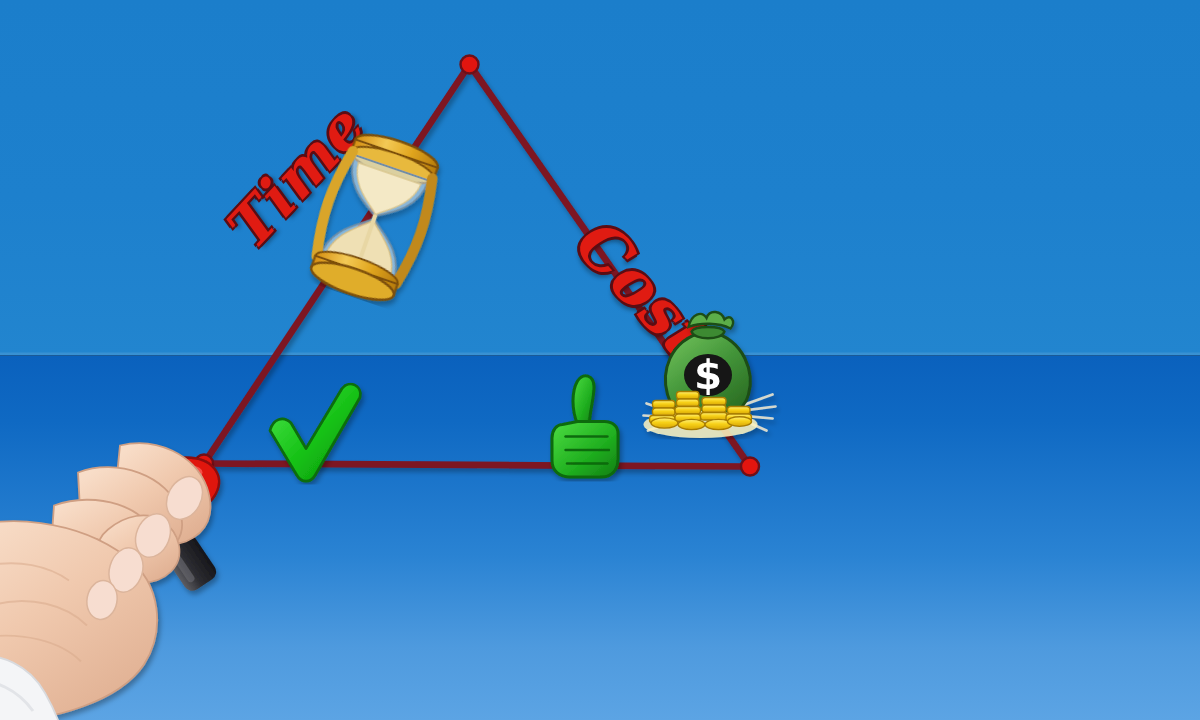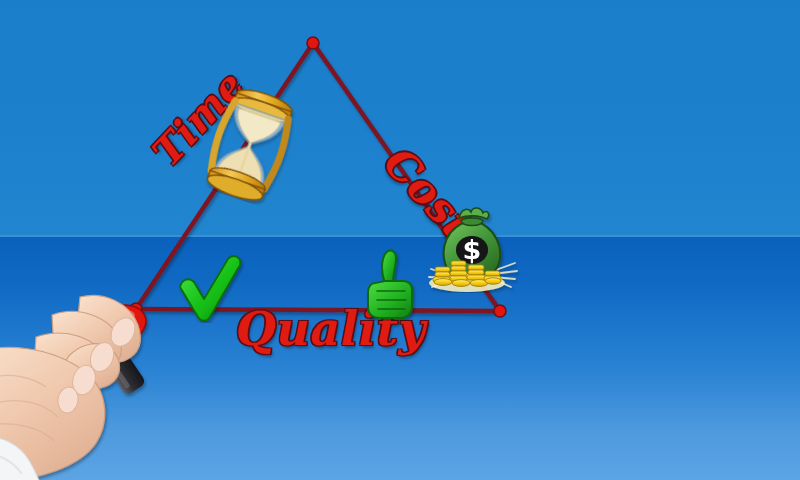--- a/index.html
+++ b/index.html
@@ -104,21 +104,20 @@
       <line x1="136" y1="309" x2="500" y2="311" stroke="#7d1524" stroke-width="4.5" stroke-linecap="round"></line>
     </g>
 
     <circle cx="313" cy="43" r="6" fill="#e2150f" stroke="#6e1018" stroke-width="1.6"></circle>
     <circle cx="500" cy="311" r="6" fill="#e2150f" stroke="#6e1018" stroke-width="1.6"></circle>
     <circle cx="136" cy="309" r="6" fill="#e2150f" stroke="#6e1018" stroke-width="1.6"></circle>
   </svg>
 
   <div class="lab" id="lab-time">Time</div>
   <div class="lab" id="lab-cost">Cost</div>
-  <div class="lab" id="lab-quality">Quality</div>
 
   <svg class="icon" id="hourglass" viewBox="0 0 100 112">
     <g filter="url(#softshadow)">
 
       <ellipse cx="50" cy="12" rx="29" ry="8.5" fill="url(#glassGrad)" stroke="#7d4f07" stroke-width="1.6"></ellipse>
       <rect x="21" y="12" width="58" height="8" fill="url(#glassGrad)" stroke="#7d4f07" stroke-width="1.4"></rect>
       <ellipse cx="50" cy="20" rx="29" ry="8" fill="#e8b93c" stroke="#7d4f07" stroke-width="1.4"></ellipse>
 
       <path d="M24 22 C24 44 44 52 50 56 C56 52 76 44 76 22 Z" fill="#cfe3f2" fill-opacity="0.55" stroke="#6f8ea6" stroke-width="1.2"></path>
       <path d="M24 94 C24 72 44 64 50 58 C56 64 76 72 76 94 Z" fill="#cfe3f2" fill-opacity="0.55" stroke="#6f8ea6" stroke-width="1.2"></path>

